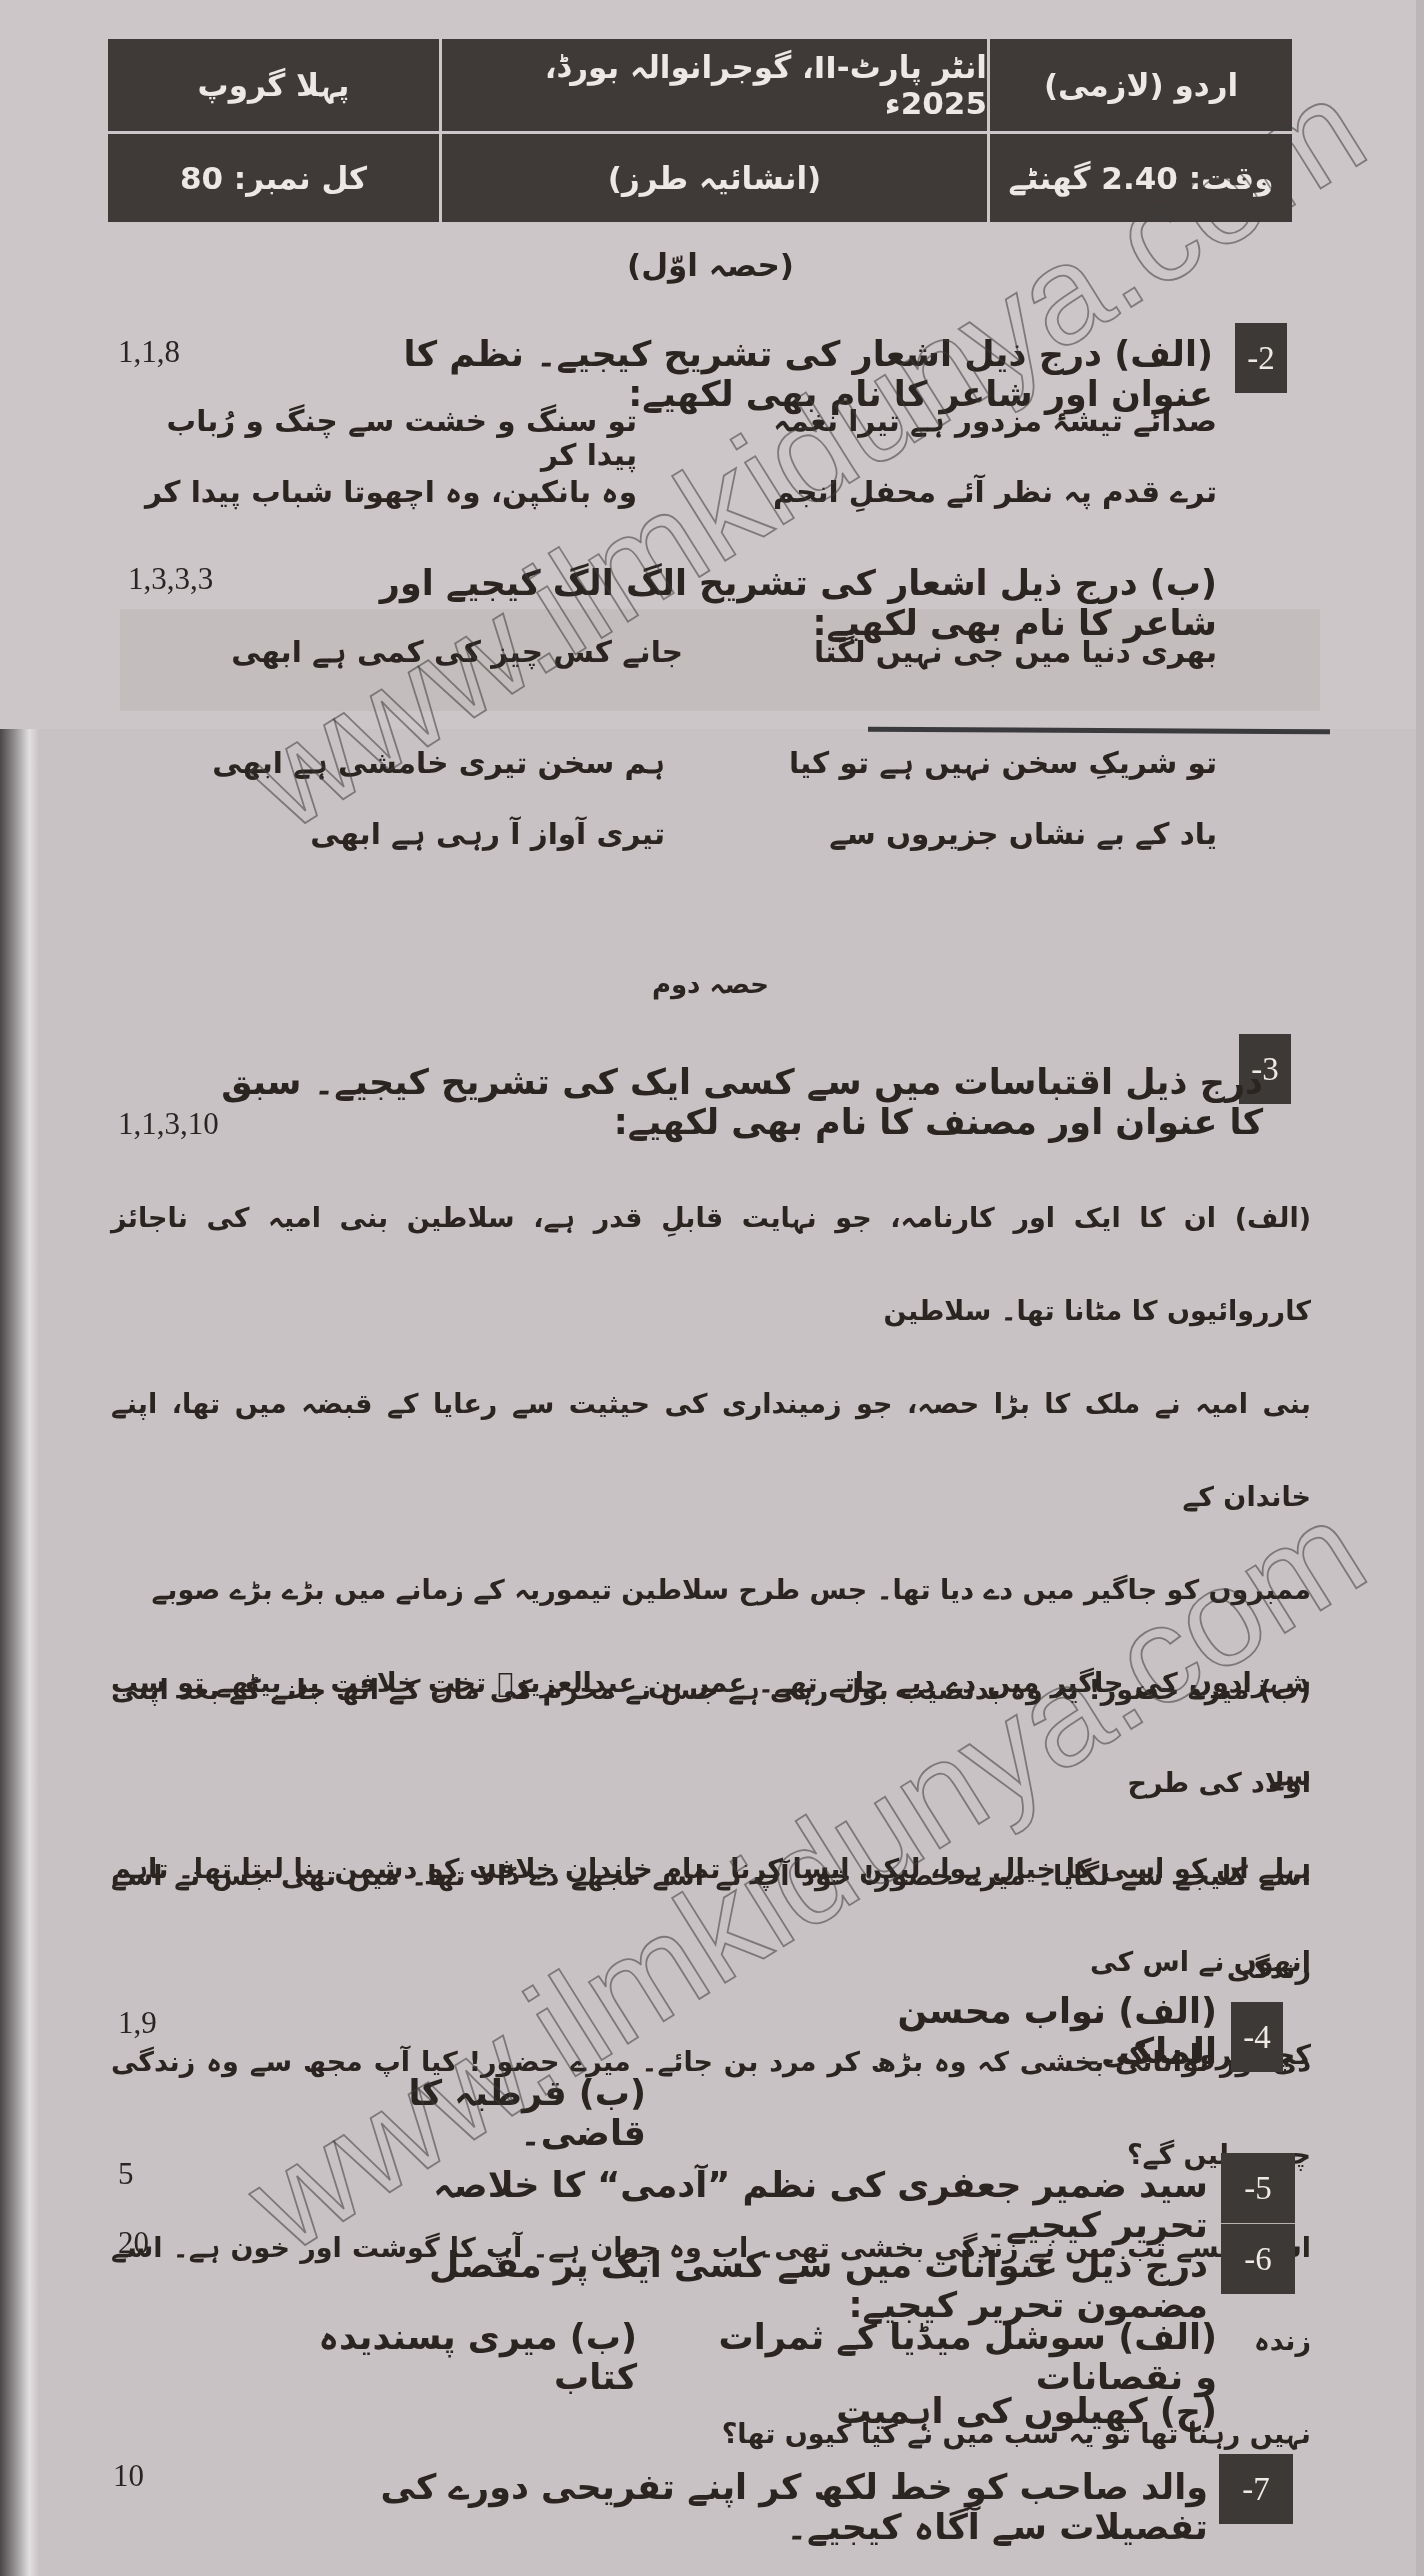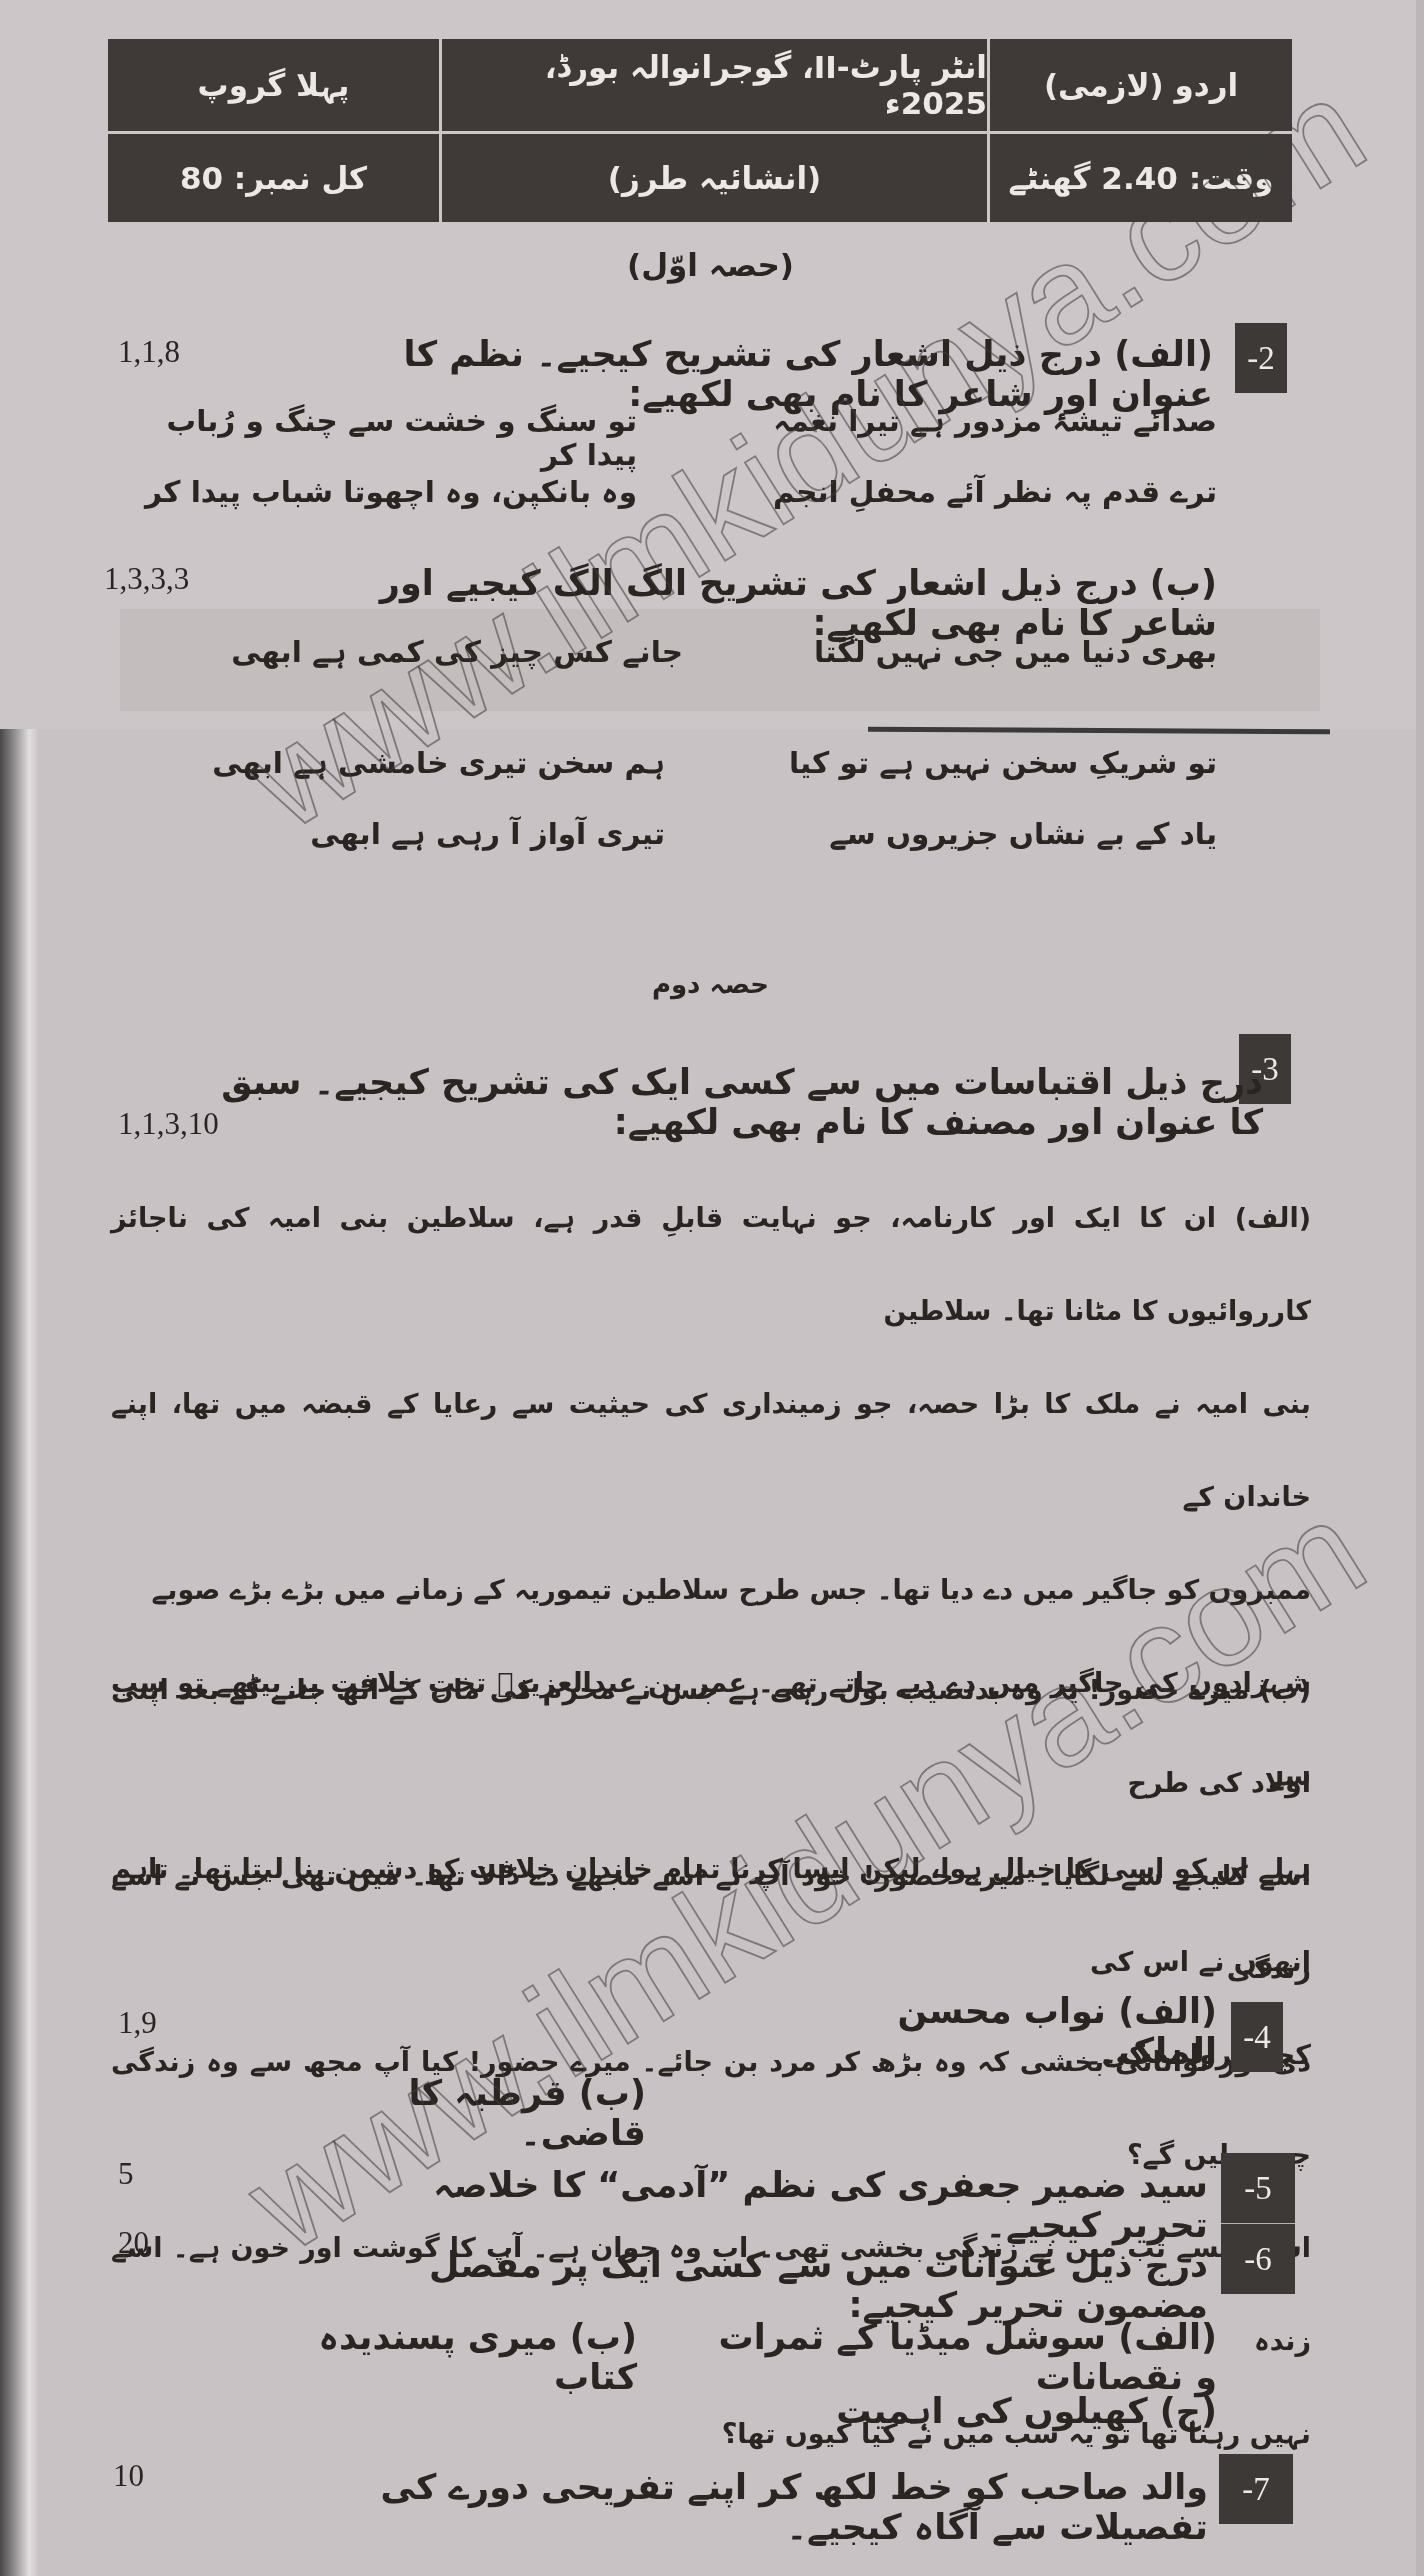--- a/index.html
+++ b/index.html
@@ -61,21 +61,21 @@
   <div class="qbox" style="left:1235px; top:323px; width:52px; height:70px;">-2</div>
   <div class="abs urdu instr" style="right:212px; top:334px; width:923px; text-align:right;">(الف) درج ذیل اشعار کی تشریح کیجیے۔ نظم کا عنوان اور شاعر کا نام بھی لکھیے:</div>
   <div class="marks" style="left:118px; top:334px;">1,1,8</div>
 
   <div class="abs urdu verse" style="right:208px; top:404px; width:517px; text-align:right;">صدائے تیشۂ مزدور ہے تیرا نغمہ</div>
   <div class="abs urdu verse" style="left:120px; top:404px; width:517px; text-align:right;">تو سنگ و خشت سے چنگ و رُباب پیدا کر</div>
   <div class="abs urdu verse" style="right:208px; top:475px; width:517px; text-align:right;">ترے قدم پہ نظر آئے محفلِ انجم</div>
   <div class="abs urdu verse" style="left:120px; top:475px; width:517px; text-align:right;">وہ بانکپن، وہ اچھوتا شباب پیدا کر</div>
 
   <div class="abs urdu instr" style="right:208px; top:563px; width:923px; text-align:right;">(ب) درج ذیل اشعار کی تشریح الگ الگ کیجیے اور شاعر کا نام بھی لکھیے:</div>
-  <div class="marks" style="left:104px; top:561px;">1,3,3,3</div>
+  <div class="marks" style="left:128px; top:561px;">1,3,3,3</div>
 
   <div class="abs urdu verse" style="right:208px; top:635px; width:517px; text-align:right;">بھری دنیا میں جی نہیں لگتا</div>
   <div class="abs urdu verse" style="left:166px; top:635px; width:517px; text-align:right;">جانے کس چیز کی کمی ہے ابھی</div>
 
   <div class="rule"></div>
 
   <div class="abs urdu verse" style="right:208px; top:746px; width:517px; ">تو شریکِ سخن نہیں ہے تو کیا</div>
   <div class="abs urdu verse" style="left:203px; top:746px; width:462px; text-align:right;">ہم سخن تیری خامشی ہے ابھی</div>
   <div class="abs urdu verse" style="left:203px; top:817px; width:462px; text-align:right;">تیری آواز آ رہی ہے ابھی</div>
   <div class="abs urdu verse" style="right:208px; top:817px; width:517px; text-align:right;">یاد کے بے نشاں جزیروں سے</div>

